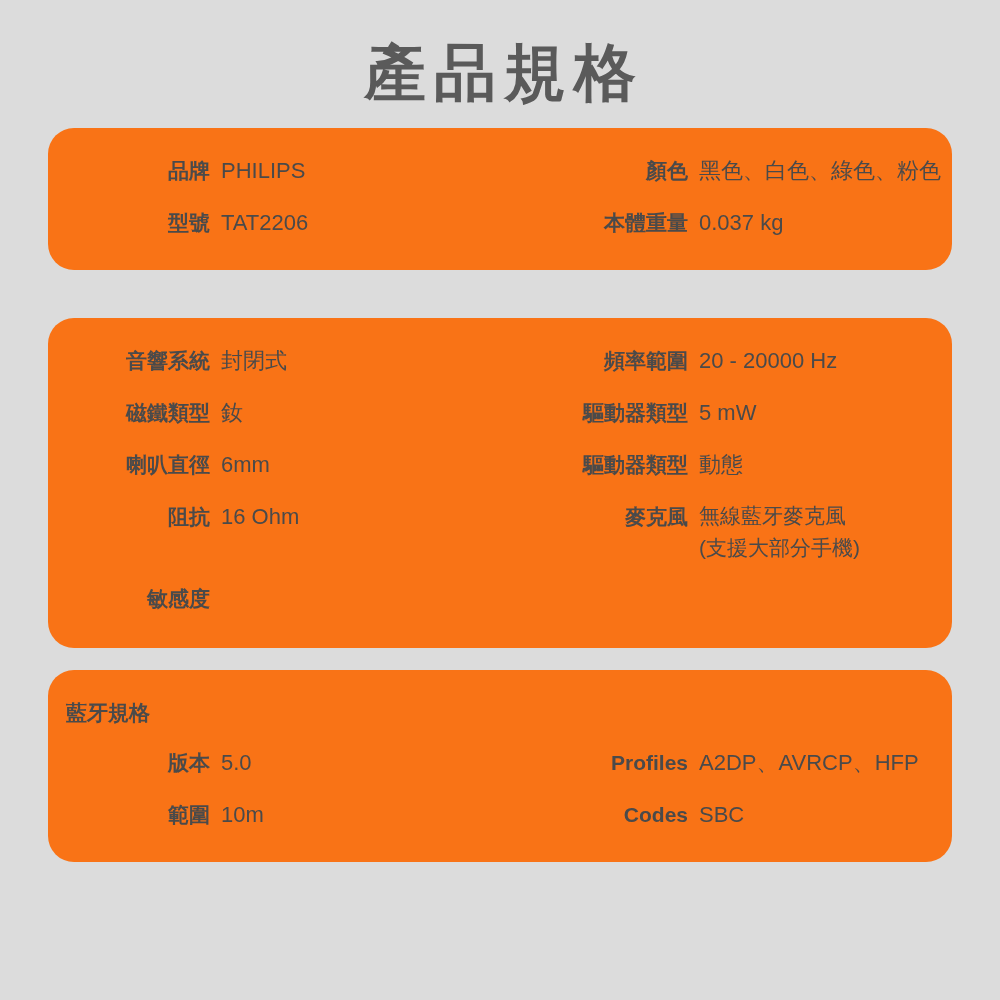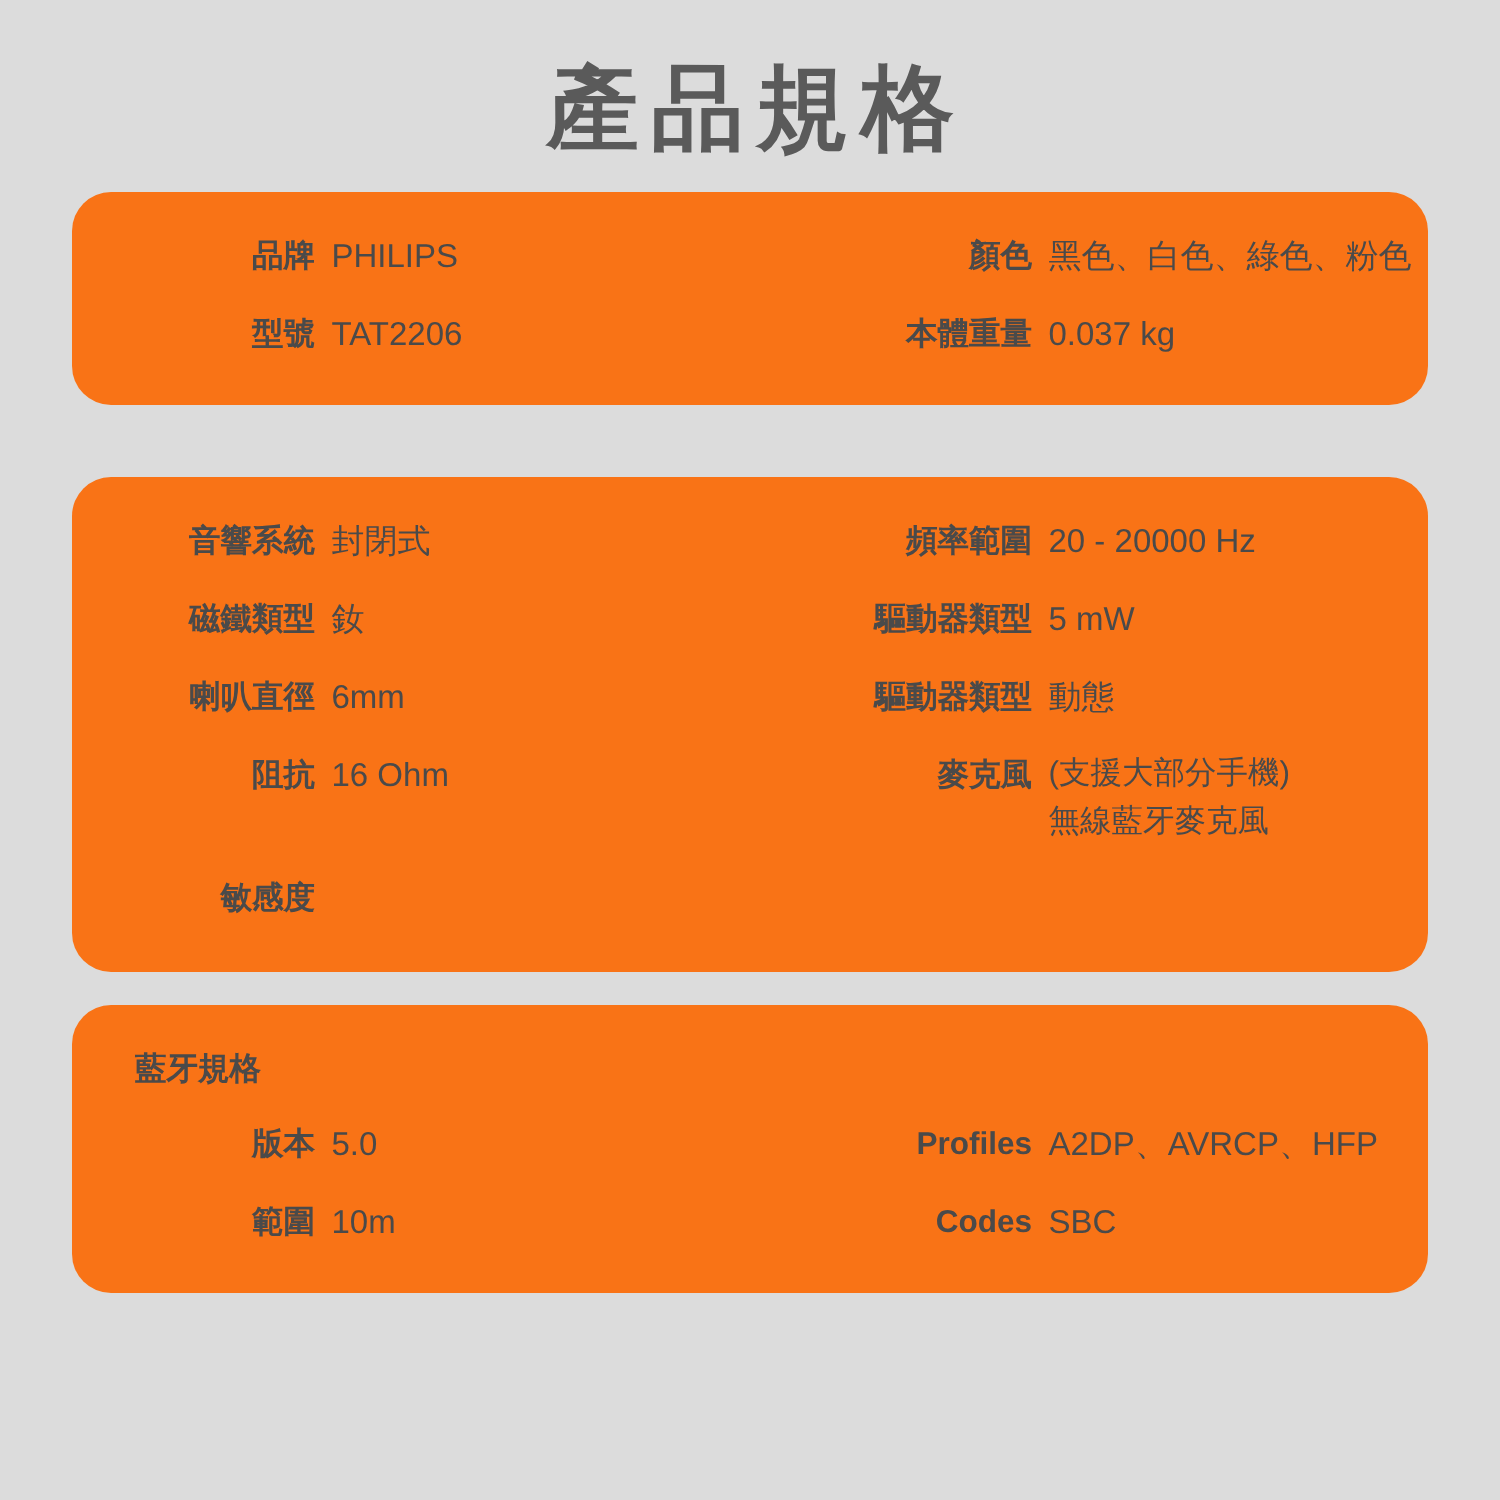--- a/index.html
+++ b/index.html
@@ -73,21 +73,21 @@
   
   .col-left .lbl { width: 152px; }
   .col-right .lbl { width: 178px; }
 
   .row-spacer { height: 18px; }
 
   .section-head {
     font-weight: bold;
     font-size: 21px;
     color: #4a4a4a;
-    padding-left: 42px;
+    padding-left: 18px;
     line-height: 34px;
     margin-bottom: 16px;
   }
   .val-sub {
     font-size: 21px;
     color: #4a4a4a;
     line-height: 32px;
     white-space: nowrap;
   }
   .val-multiline {
@@ -174,22 +174,22 @@
     <div class="row-spacer"></div>
 
     <div class="row">
       <div class="col col-left">
         <div class="lbl">阻抗</div>
         <div class="val">16 Ohm</div>
       </div>
       <div class="col col-right">
         <div class="lbl">麥克風</div>
         <div class="val-multiline">
+          <div class="val-sub">無線藍牙麥克風</div>
           <div class="val-sub">(支援大部分手機)</div>
-          <div class="val-sub">無線藍牙麥克風</div>
         </div>
       </div>
     </div>
 
     <div class="row-spacer"></div>
 
     <div class="row">
       <div class="col col-left">
         <div class="lbl">敏感度</div>
       </div>

